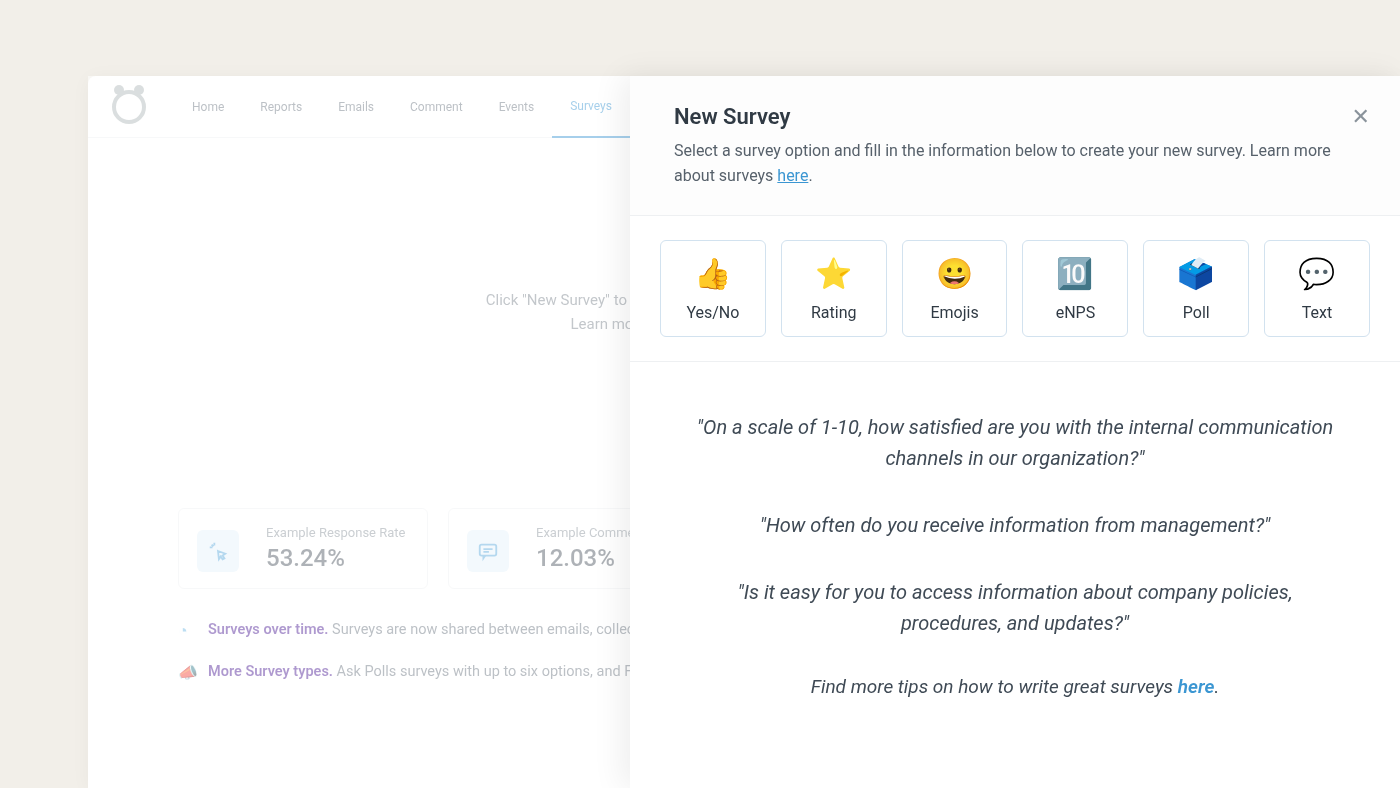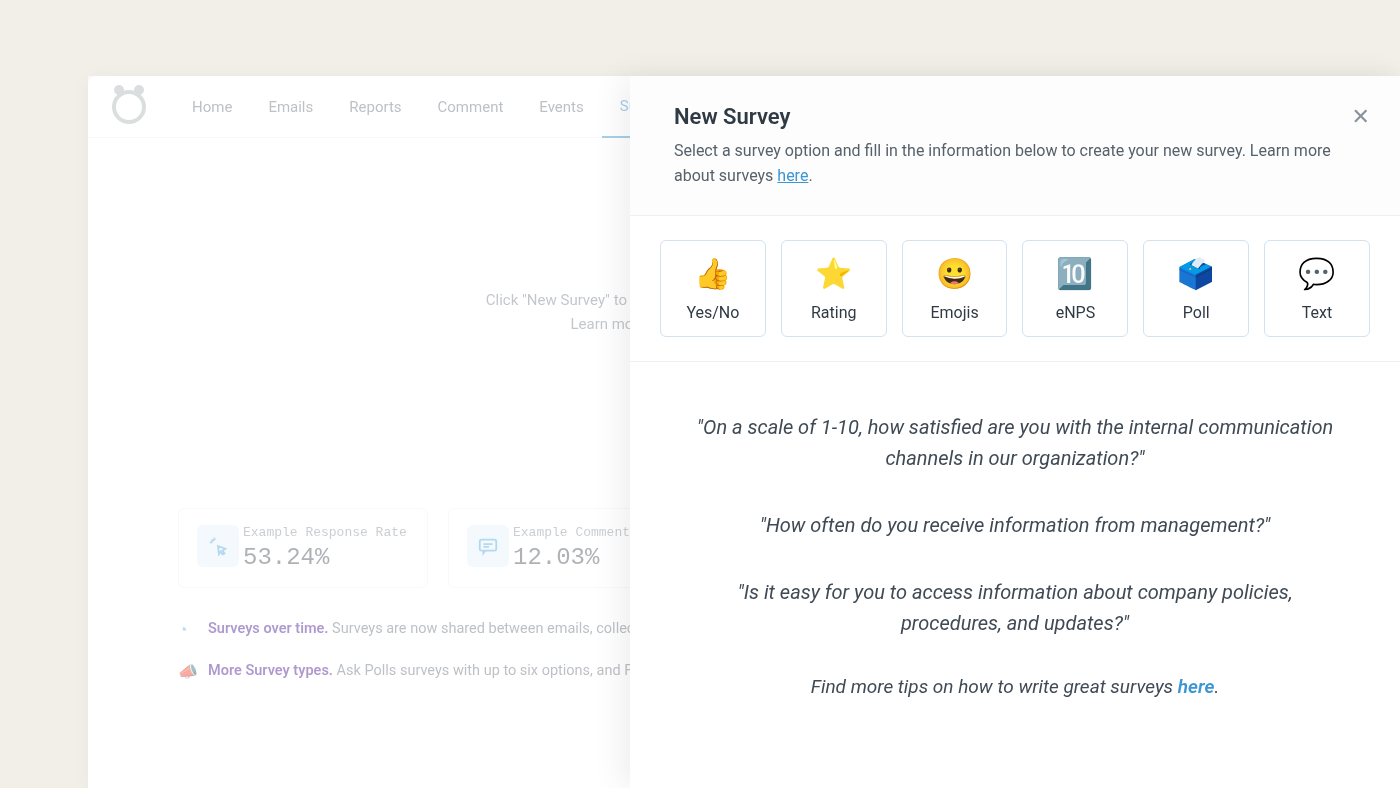--- a/index.html
+++ b/index.html
@@ -40,21 +40,21 @@
   position: absolute;
   width: 10px; height: 10px;
   border-radius: 50%;
   background: #aeb7b8;
   top: -9px;
 }
 .logo::before { left: -2px; }
 .logo::after { right: -2px; }
 .nav-item {
   color: #6b7580;
-  font-size: 15px;
+  font-size: 12px;
   padding: 16px 18px;
   height: 62px;
   display: flex;
   align-items: center;
   cursor: pointer;
 }
 .nav-item.active {
   color: #3b96d2;
   border-bottom: 2px solid #3b96d2;
 }
@@ -113,23 +113,22 @@
   color: #4d5660;
   margin: 60px 0 30px;
 }
 .stats-row { display: flex; gap: 20px; }
 .stat-card {
   flex: 0 0 250px;
   border: 1px solid #eef0f2;
   border-radius: 6px;
   padding: 16px 18px;
   display: flex;
-  align-items: flex-start;
-  gap: 4px;
-  font-family: Liberation Mono, monospace;
+  align-items: flex-end;
+  gap: 27px;
 }
 .stat-icon {
   width: 42px; height: 42px;
   border-radius: 6px;
   display: flex; align-items: center; justify-content: center;
   font-size: 20px;
 }
 .stat-icon.blue { background: #e4f1fa; color: #5aa9db; }
 .stat-label { font-size: 13px; color: #8a939b; margin-bottom: 4px; }
 .stat-value { font-size: 24px; font-weight: 500; color: #4d5660; }
@@ -221,22 +220,22 @@
 .tips-line a { color: #3b96d2; font-weight: 600; text-decoration: none; }
 </style>
 </head>
 <body>
 
 <div class="app-window">
 
   <div class="topnav">
     <div class="logo"></div>
     <div class="nav-item">Home</div>
+    <div class="nav-item">Reports</div>
     <div class="nav-item">Emails</div>
-    <div class="nav-item">Reports</div>
     <div class="nav-item">Comment</div>
     <div class="nav-item">Events</div>
     <div class="nav-item active">Surveys</div>
   </div>
 
   <div class="bg-content">
     <div class="empty-icon"></div>
     <div class="bg-heading">No surveys yet</div>
     <div class="bg-sub">
       <span>Click "New Survey" to create reusable surveys and collect employee feedback.</span><br>

